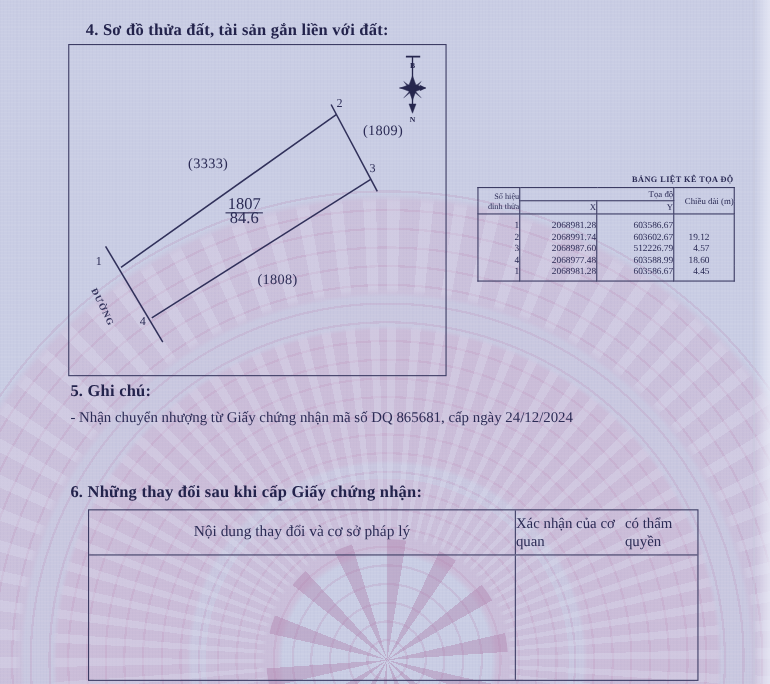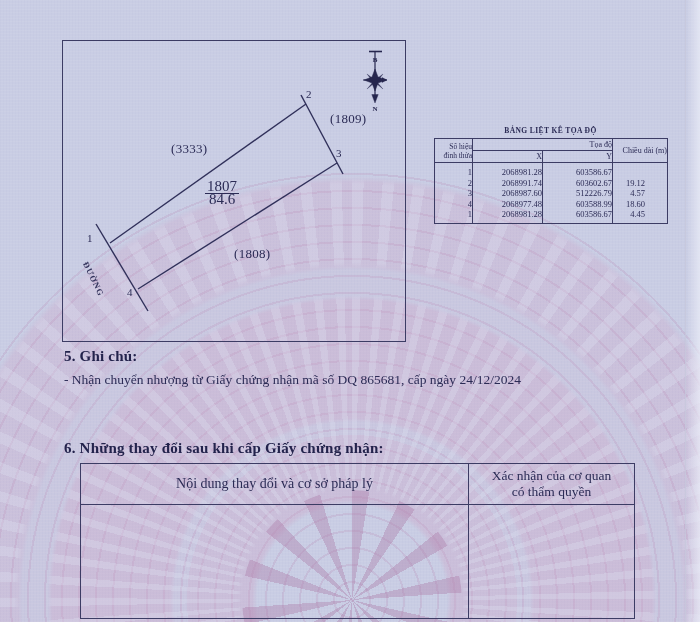--- a/index.html
+++ b/index.html
@@ -74,54 +74,55 @@
     font-size:8.5px;letter-spacing:1px;transform:rotate(64deg);transform-origin:center;
     font-weight:bold;color:#33335c;
   }
   .fraction{position:absolute;text-align:center;width:40px;font-size:15px;line-height:11px;z-index:4;color:#2b2b55;}
   .fraction .top{border-bottom:1px solid #2b2b55;padding:0 2px 1px 2px;display:inline-block;}
   .fraction .bot{padding-top:1px;}
   .compass{position:absolute;left:296px;top:8px;z-index:4;}
 
   
   .coord-block{position:absolute;left:434px;top:126px;width:233px;z-index:3;}
-  .coord-title{text-align:center;font-size:7.5px;font-weight:bold;letter-spacing:.4px;color:#2b2b55;margin-bottom:3px;white-space:nowrap;}
+  .coord-title{text-align:right;font-size:7.5px;font-weight:bold;letter-spacing:.4px;color:#2b2b55;margin-bottom:3px;white-space:nowrap;margin-top:32px;}
   table.coord{border-collapse:collapse;width:233px;table-layout:fixed;background:rgba(255,255,255,0.0);}
   table.coord th, table.coord td{
     border:1px solid #3c3c64;color:#2b2b55;
     font-weight:normal;text-align:right;padding:1px 0;
   }
   table.coord th{font-size:8px;line-height:9px;}
   table.coord .c1{width:38px;} table.coord .c2{width:70px;}
   table.coord .c3{width:70px;} table.coord .c4{width:55px;}
   table.coord tbody td{border-top:none;border-bottom:none;font-size:8.5px;line-height:10.5px;padding:0;}
   table.coord tbody tr:first-child td{padding-top:4px;}
   table.coord tbody tr:last-child td{border-bottom:1px solid #3c3c64;padding-bottom:3px;}
   table.coord td.len{text-align:right;padding-right:22px;}
 
   
   .sec6-table{position:absolute;left:80px;top:463px;width:553px;height:154px;z-index:3;
     border:1.2px solid #3c3c64;}
   .sec6-head{display:flex;height:40px;border-bottom:1.2px solid #3c3c64;}
   .sec6-cell-left{width:387px;border-right:1.2px solid #3c3c64;display:flex;align-items:center;justify-content:center;font-size:14px;color:#2b2b55;}
-  .sec6-cell-right{flex:1;display:flex;flex-direction:column;align-items:center;justify-content:center;font-size:13.5px;line-height:16px;color:#2b2b55;}
+  .sec6-cell-right{flex:1;display:flex;flex-direction:row;align-items:center;justify-content:center;font-size:13.5px;line-height:16px;color:#2b2b55;}
   .sec6-body{display:flex;height:113px;}
   .sec6-body .bl{width:387px;border-right:1.2px solid #3c3c64;}
   .sec6-body .br{flex:1;}
 </style>
 </head>
 <body>
 
 <div class="page">
   <div class="texture"></div>
   <div class="drum-rings"></div>
   <div class="drum-figures"></div>
   <div class="drum-star"></div>
   <div class="page-edge"></div>
 
+  <div class="sec-title" id="sec4-title">4. Sơ đồ thửa đất, tài sản gắn liền với đất:</div>
 
   <div class="diagram-box">
     <svg class="map" width="342" height="300" viewBox="0 0 342 300">
       <g stroke="#30305a" stroke-width="1.4" fill="none">
         <line x1="33" y1="183" x2="85" y2="270"></line>
         <line x1="47" y1="202" x2="243" y2="63"></line>
         <line x1="238" y1="54" x2="280" y2="133"></line>
         <line x1="75" y1="248" x2="274" y2="122"></line>
       </g>
     </svg>

